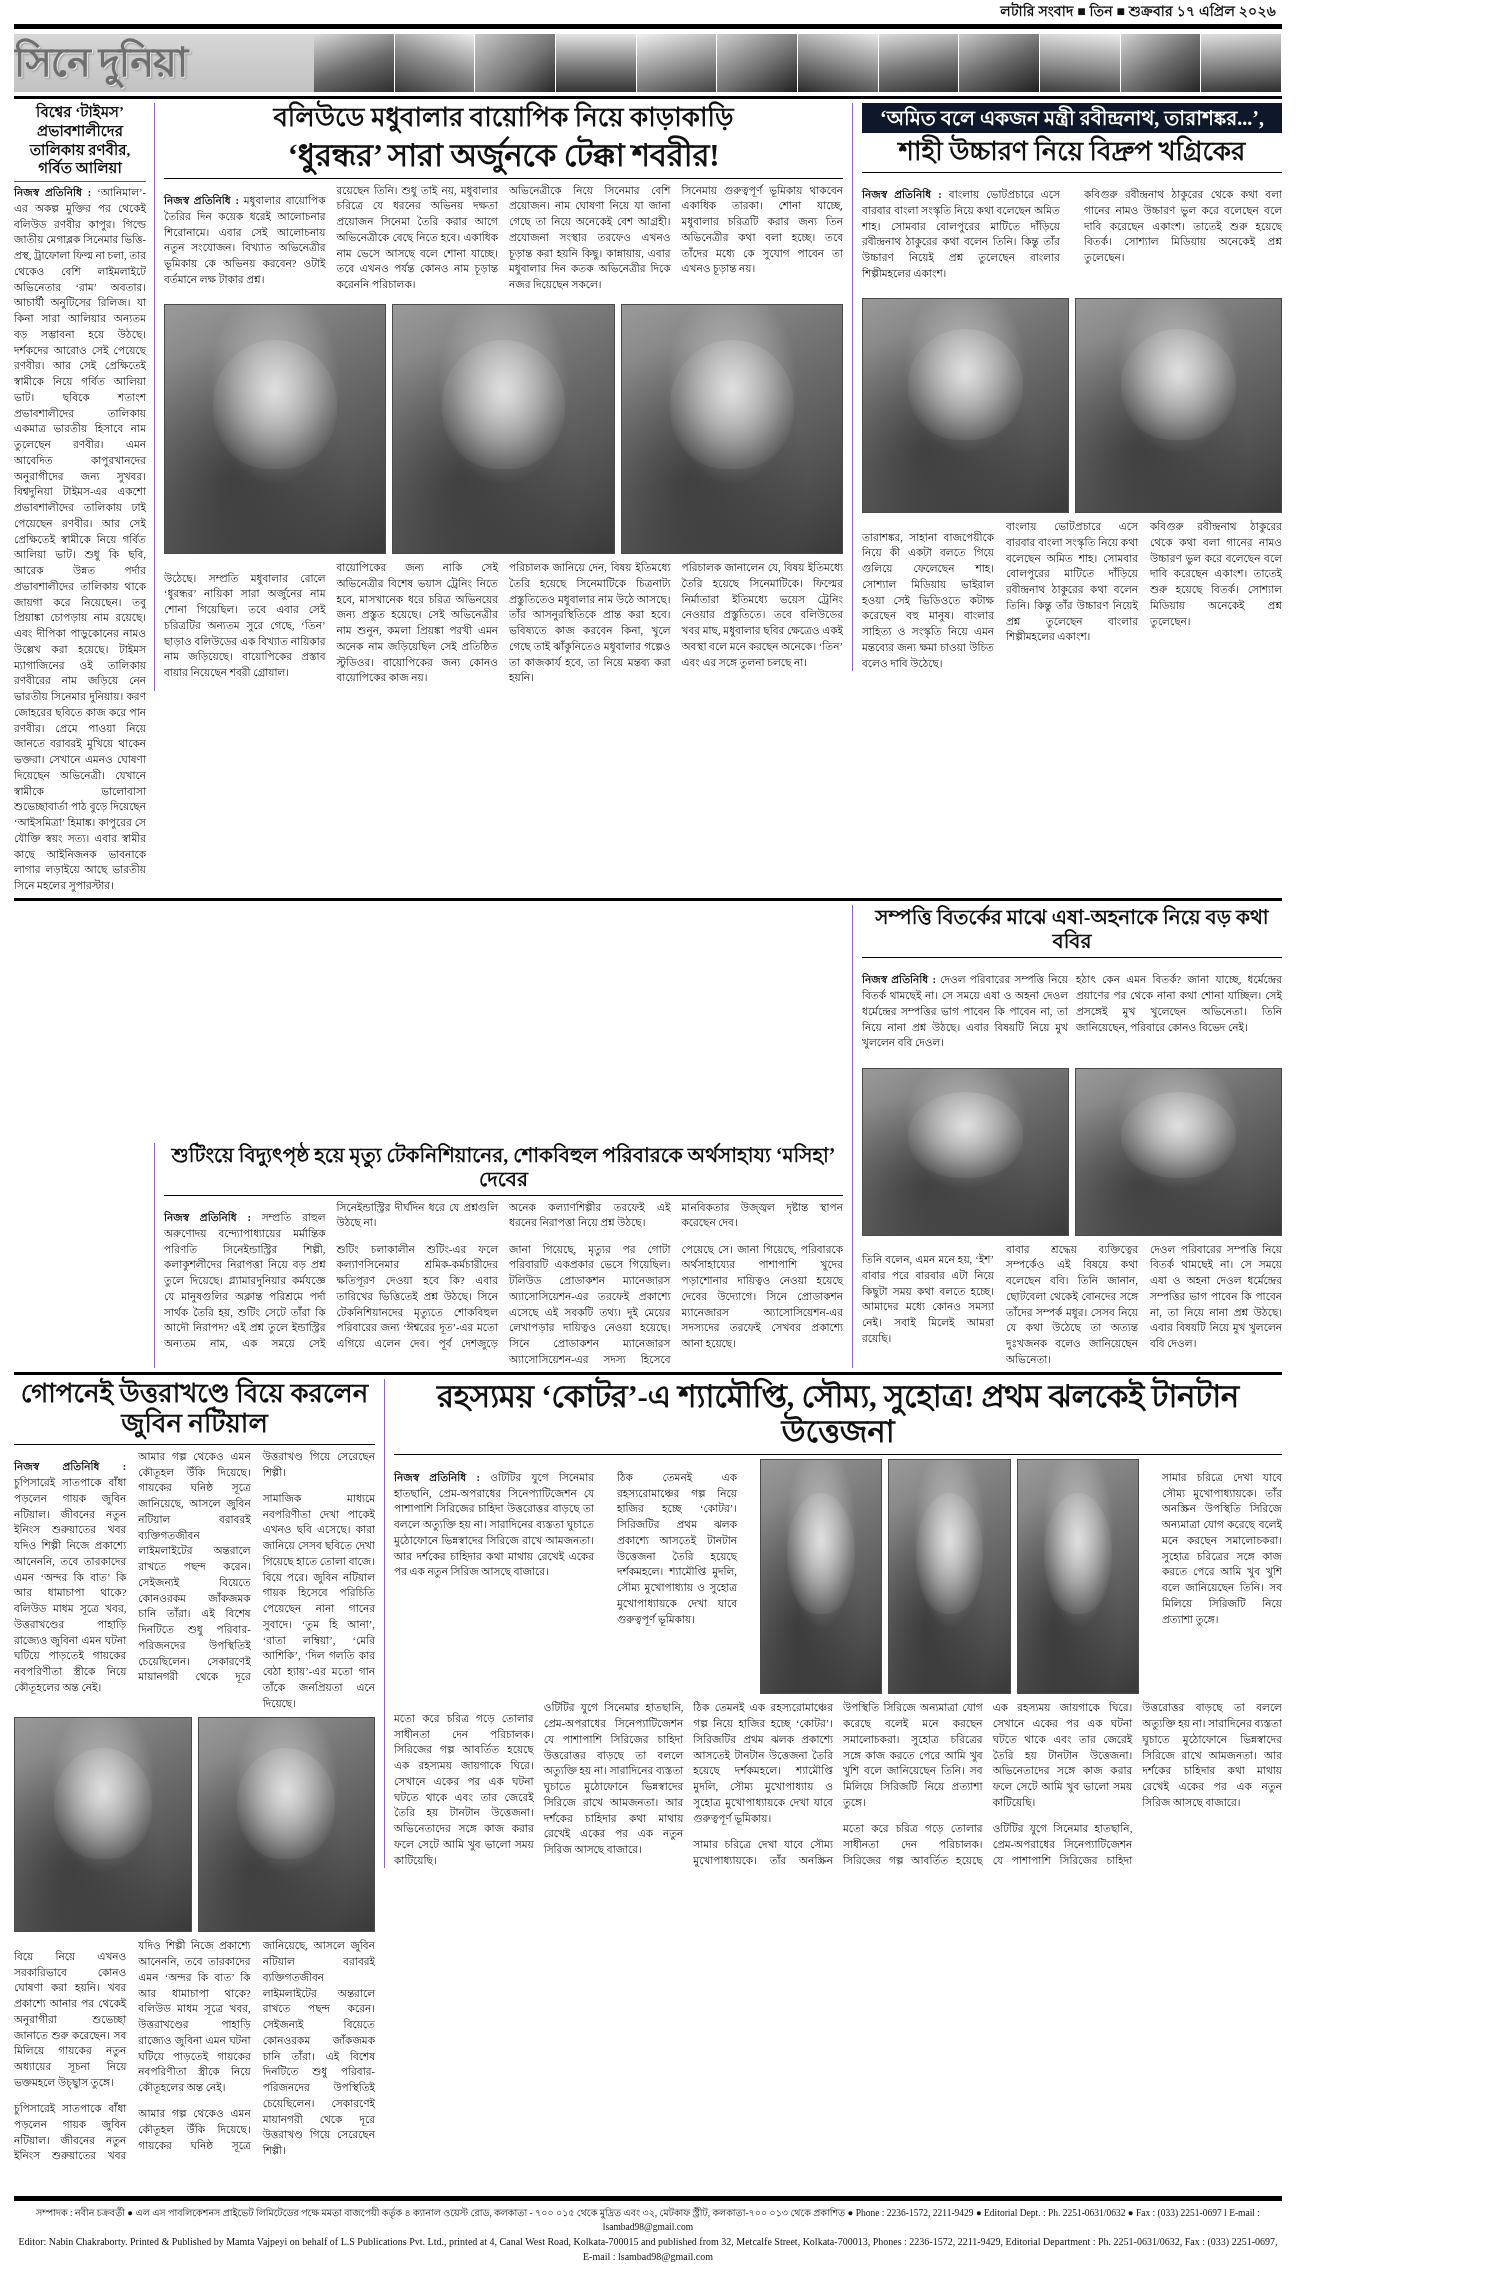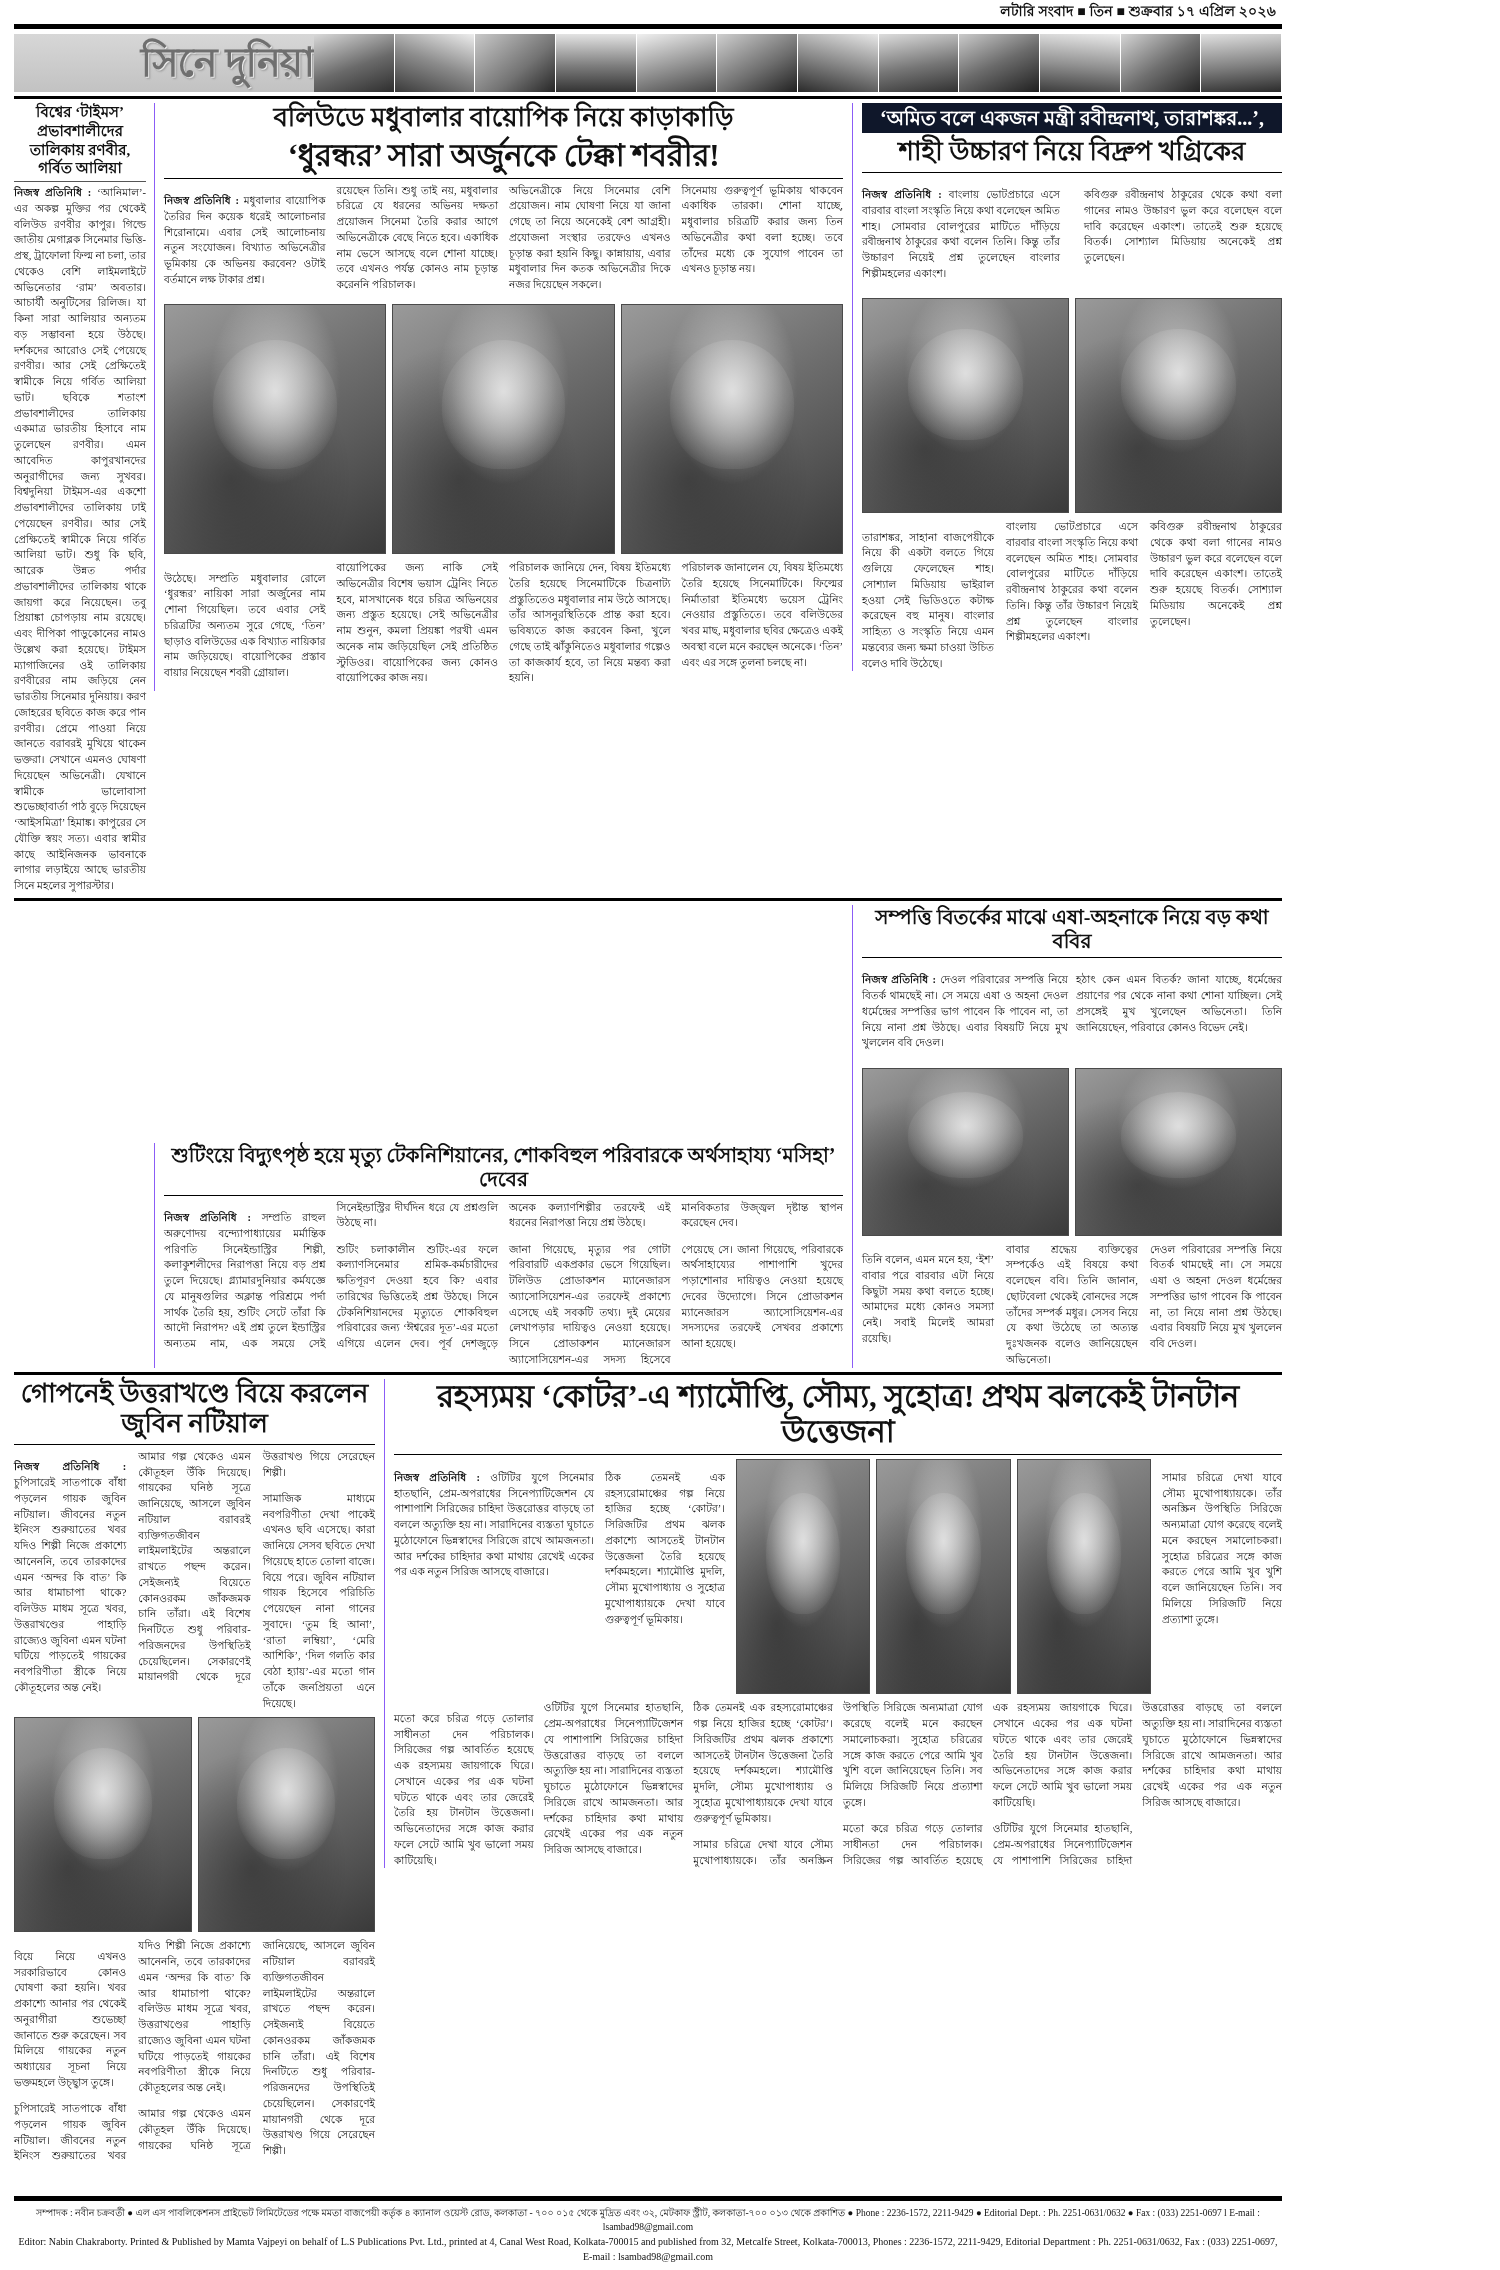--- a/index.html
+++ b/index.html
@@ -13,21 +13,21 @@
   
   .topline{display:flex;justify-content:flex-end;align-items:center;height:24px;padding-right:6px;}
   .topline .dateline{font-size:14px;font-weight:bold;letter-spacing:.2px;}
   .rule-thick{height:5px;background:#000;margin:0 0 5px 0;}
   .rule-med{height:3px;background:#000;margin:4px 0;}
   .rule-thin{height:1px;background:#000;margin:4px 0;}
   .rule-hair{height:1px;background:#555;margin:3px 0;}
 
   
   .masthead{display:flex;height:58px;align-items:stretch;background:#cfcfcf;overflow:hidden;}
-  .logo-wrap{flex:0 0 300px;display:flex;align-items:center;justify-content:flex-end;
+  .logo-wrap{flex:0 0 300px;display:flex;align-items:center;justify-content:flex-start;
     background:linear-gradient(180deg,#d7d7d7,#c2c2c2);}
   .logo-text{font-size:40px;font-weight:bold;color:#6f6f6f;letter-spacing:-1px;
     text-shadow:1px 1px 0 #eaeaea,2px 2px 2px #9a9a9a;line-height:1;}
   .faces{flex:1;display:flex;}
   .face{flex:1;min-width:0;position:relative;overflow:hidden;
     border-right:1px solid #fff;}
   .face i{position:absolute;inset:0;display:block;}
 
   
   .hl-xl{font-size:31px;font-weight:bold;line-height:1.16;text-align:center;letter-spacing:-.3px;}
@@ -266,21 +266,21 @@
       <div class="cols3">
         <p class="col">বিয়ে নিয়ে এখনও সরকারিভাবে কোনও ঘোষণা করা হয়নি। খবর প্রকাশ্যে আনার পর থেকেই অনুরাগীরা শুভেচ্ছা জানাতে শুরু করেছেন। সব মিলিয়ে গায়কের নতুন অধ্যায়ের সূচনা নিয়ে ভক্তমহলে উচ্ছ্বাস তুঙ্গে।</p>
         <p class="col">চুপিসারেই সাতপাকে বাঁধা পড়লেন গায়ক জুবিন নটিয়াল। জীবনের নতুন ইনিংস শুরুয়াতের খবর যদিও শিল্পী নিজে প্রকাশ্যে আনেননি, তবে তারকাদের এমন ‘অন্দর কি বাত’ কি আর ধামাচাপা থাকে? বলিউড মাধম সূত্রে খবর, উত্তরাখণ্ডের পাহাড়ি রাজ্যেও জুবিনা এমন ঘটনা ঘটিয়ে পাড়তেই গায়কের নবপরিণীতা স্ত্রীকে নিয়ে কৌতূহলের অন্ত নেই।</p>
         <p class="col">আমার গল্প থেকেও এমন কৌতূহল উঁকি দিয়েছে। গায়কের ঘনিষ্ঠ সূত্রে জানিয়েছে, আসলে জুবিন নটিয়াল বরাবরই ব্যক্তিগতজীবন লাইমলাইটের অন্তরালে রাখতে পছন্দ করেন। সেইজন্যই বিয়েতে কোনওরকম জাঁকজমক চানি তাঁরা। এই বিশেষ দিনটিতে শুধু পরিবার-পরিজনদের উপস্থিতিই চেয়েছিলেন। সেকারণেই মায়ানগরী থেকে দূরে উত্তরাখণ্ড গিয়ে সেরেছেন শিল্পী।</p>
       </div>
     </div>
 
     <div style="flex:1;padding-left:9px;box-sizing:border-box" class="vsep">
       <div class="hl-xl">রহস্যময় ‘কোটর’-এ শ্যামৌপ্তি, সৌম্য, সুহোত্র! প্রথম ঝলকেই টানটান উত্তেজনা</div>
       <div class="rule-thin"></div>
-      <div style="display:flex;gap:11px">
+      <div style="display:flex;gap:23px">
         <div style="flex:0 0 200px">
           <p class="col">
             <span class="byline">নিজস্ব প্রতিনিধি :</span>
             <span>ওটিটির যুগে সিনেমার হাতছানি, প্রেম-অপরাধের সিনেপ্যাটিজেশন যে পাশাপাশি সিরিজের চাহিদা উত্তরোত্তর বাড়ছে তা বললে অত্যুক্তি হয় না। সারাদিনের ব্যস্ততা ঘুচাতে মুঠোফোনে ভিন্নস্বাদের সিরিজে রাখে আমজনতা। আর দর্শকের চাহিদার কথা মাথায় রেখেই একের পর এক নতুন সিরিজ আসছে বাজারে।</span>
           </p>
         </div>
         <div style="flex:0 0 120px">
           <p class="col">ঠিক তেমনই এক রহস্যরোমাঞ্চের গল্প নিয়ে হাজির হচ্ছে ‘কোটর’। সিরিজটির প্রথম ঝলক প্রকাশ্যে আসতেই টানটান উত্তেজনা তৈরি হয়েছে দর্শকমহলে। শ্যামৌপ্তি মুদলি, সৌম্য মুখোপাধ্যায় ও সুহোত্র মুখোপাধ্যায়কে দেখা যাবে গুরুত্বপূর্ণ ভূমিকায়।</p>
         </div>
         <div style="flex:1;display:flex;gap:6px;height:235px">

